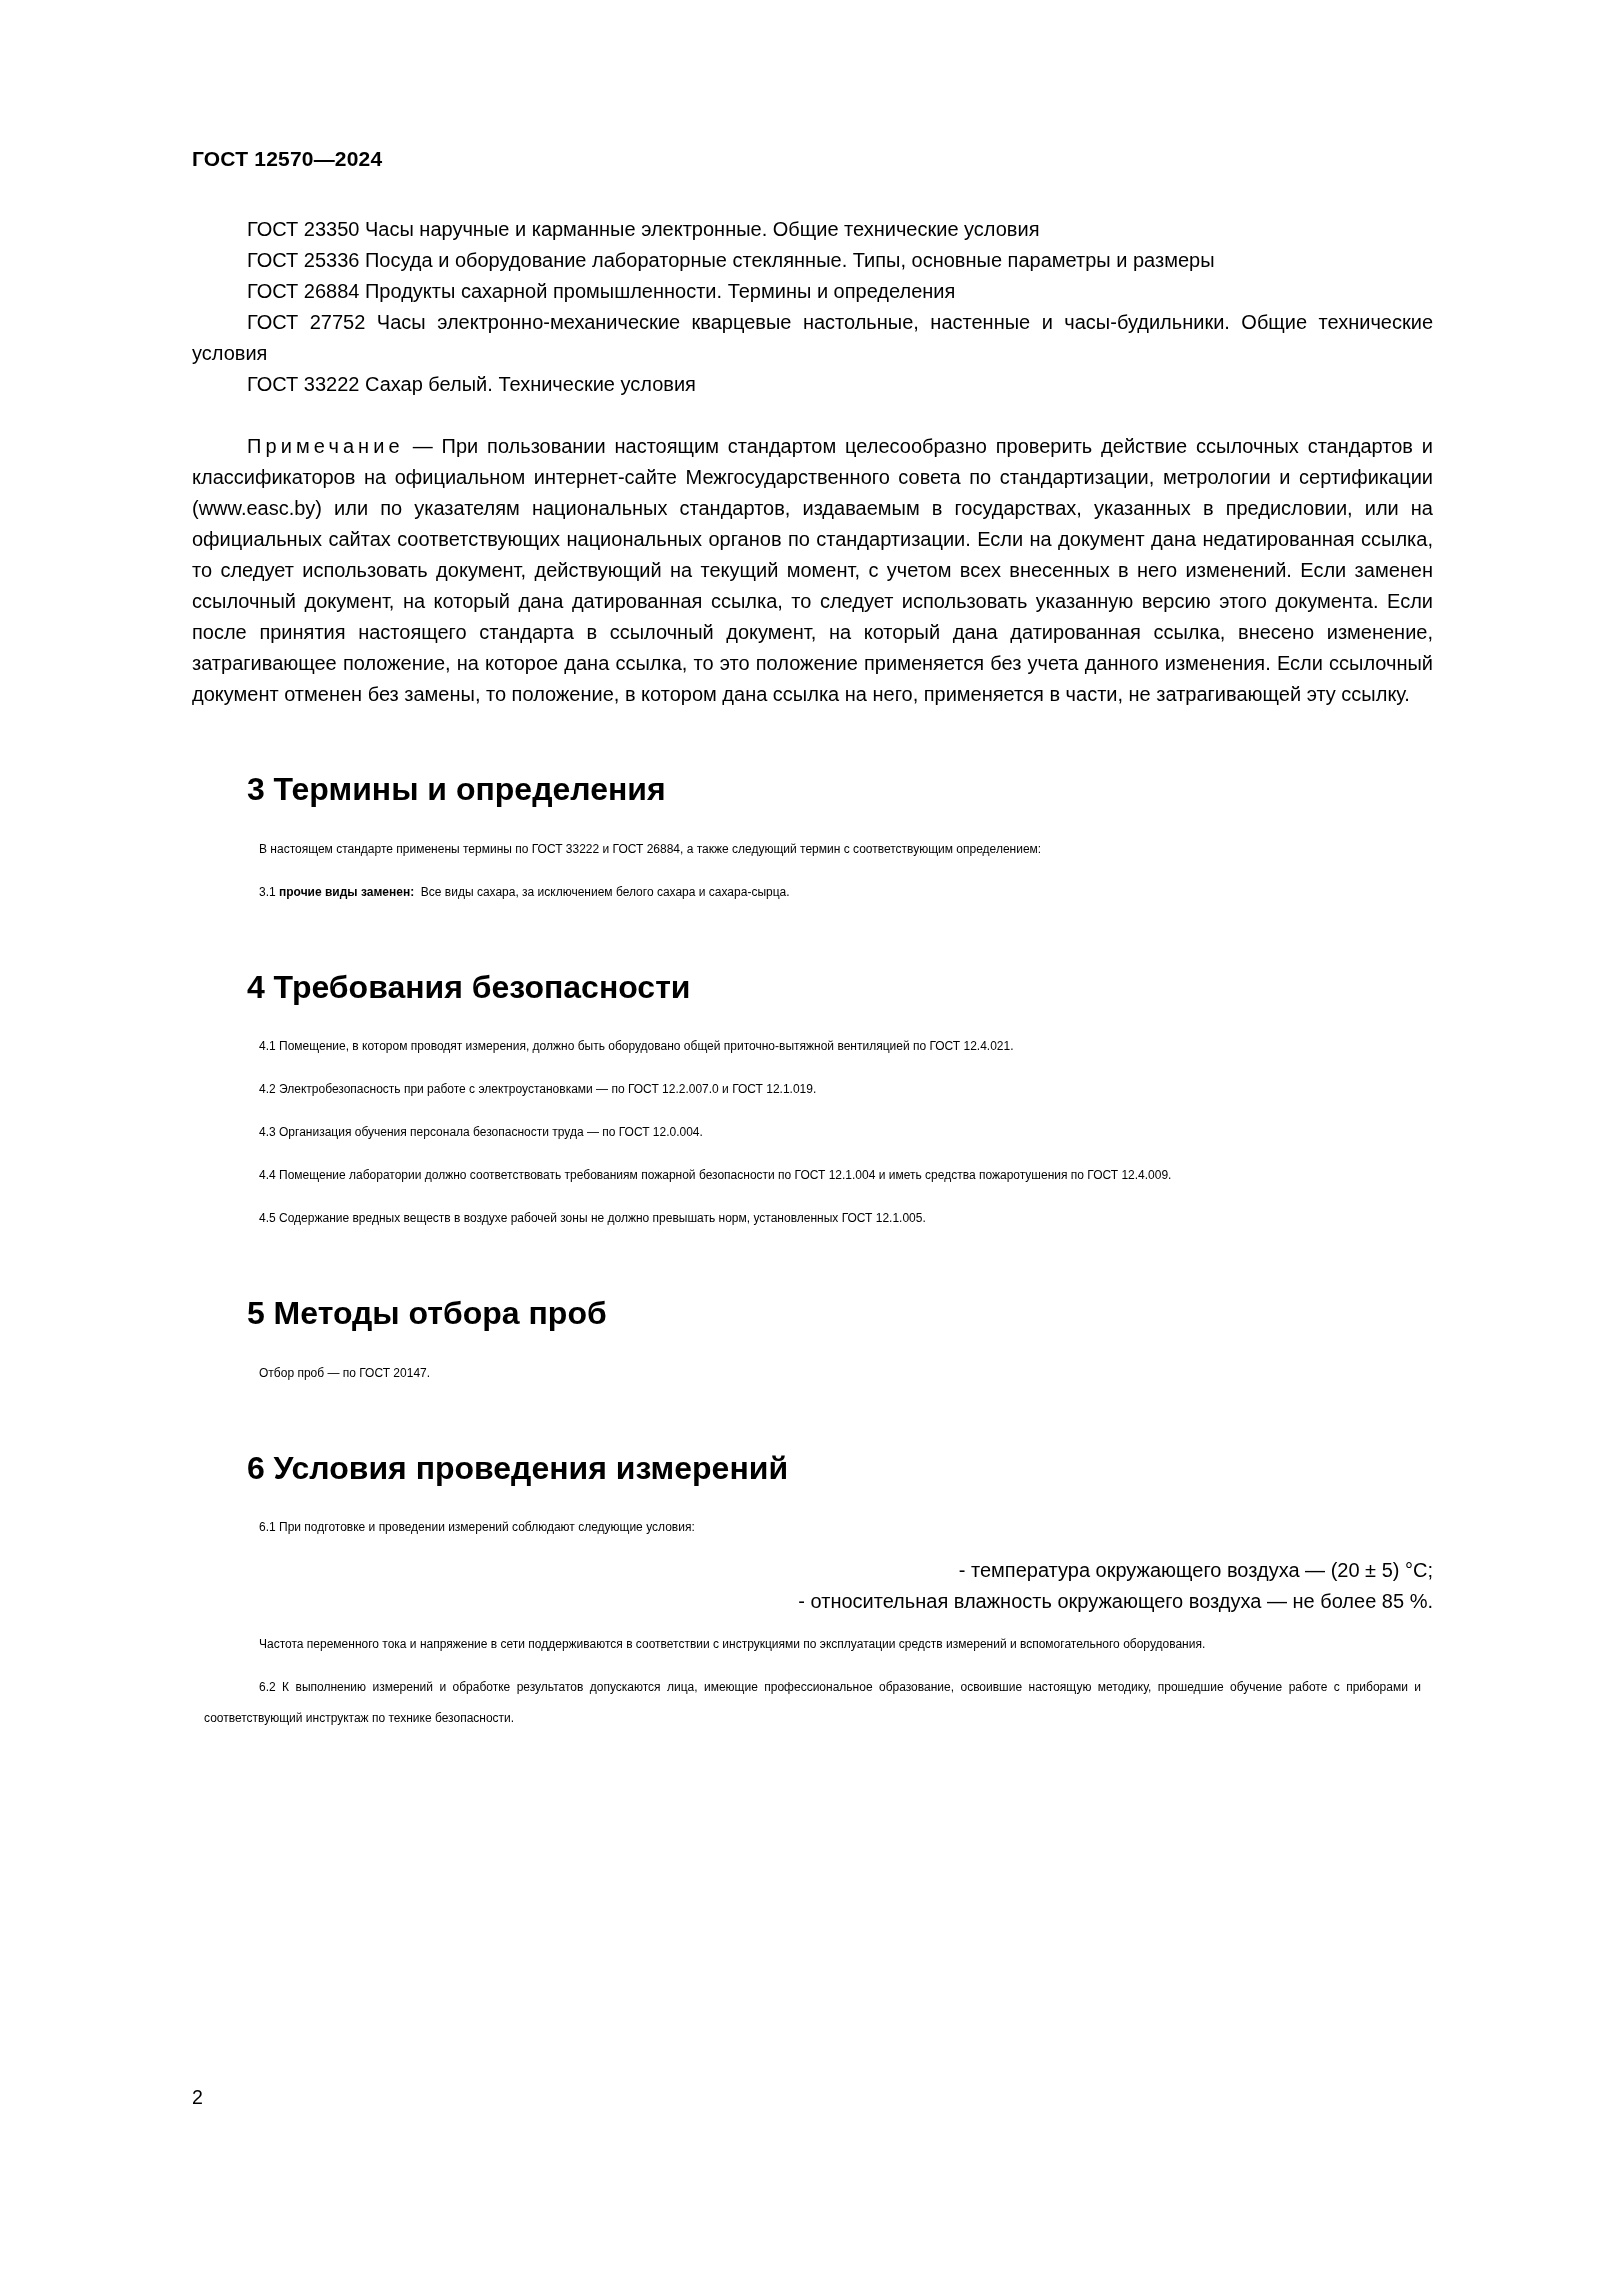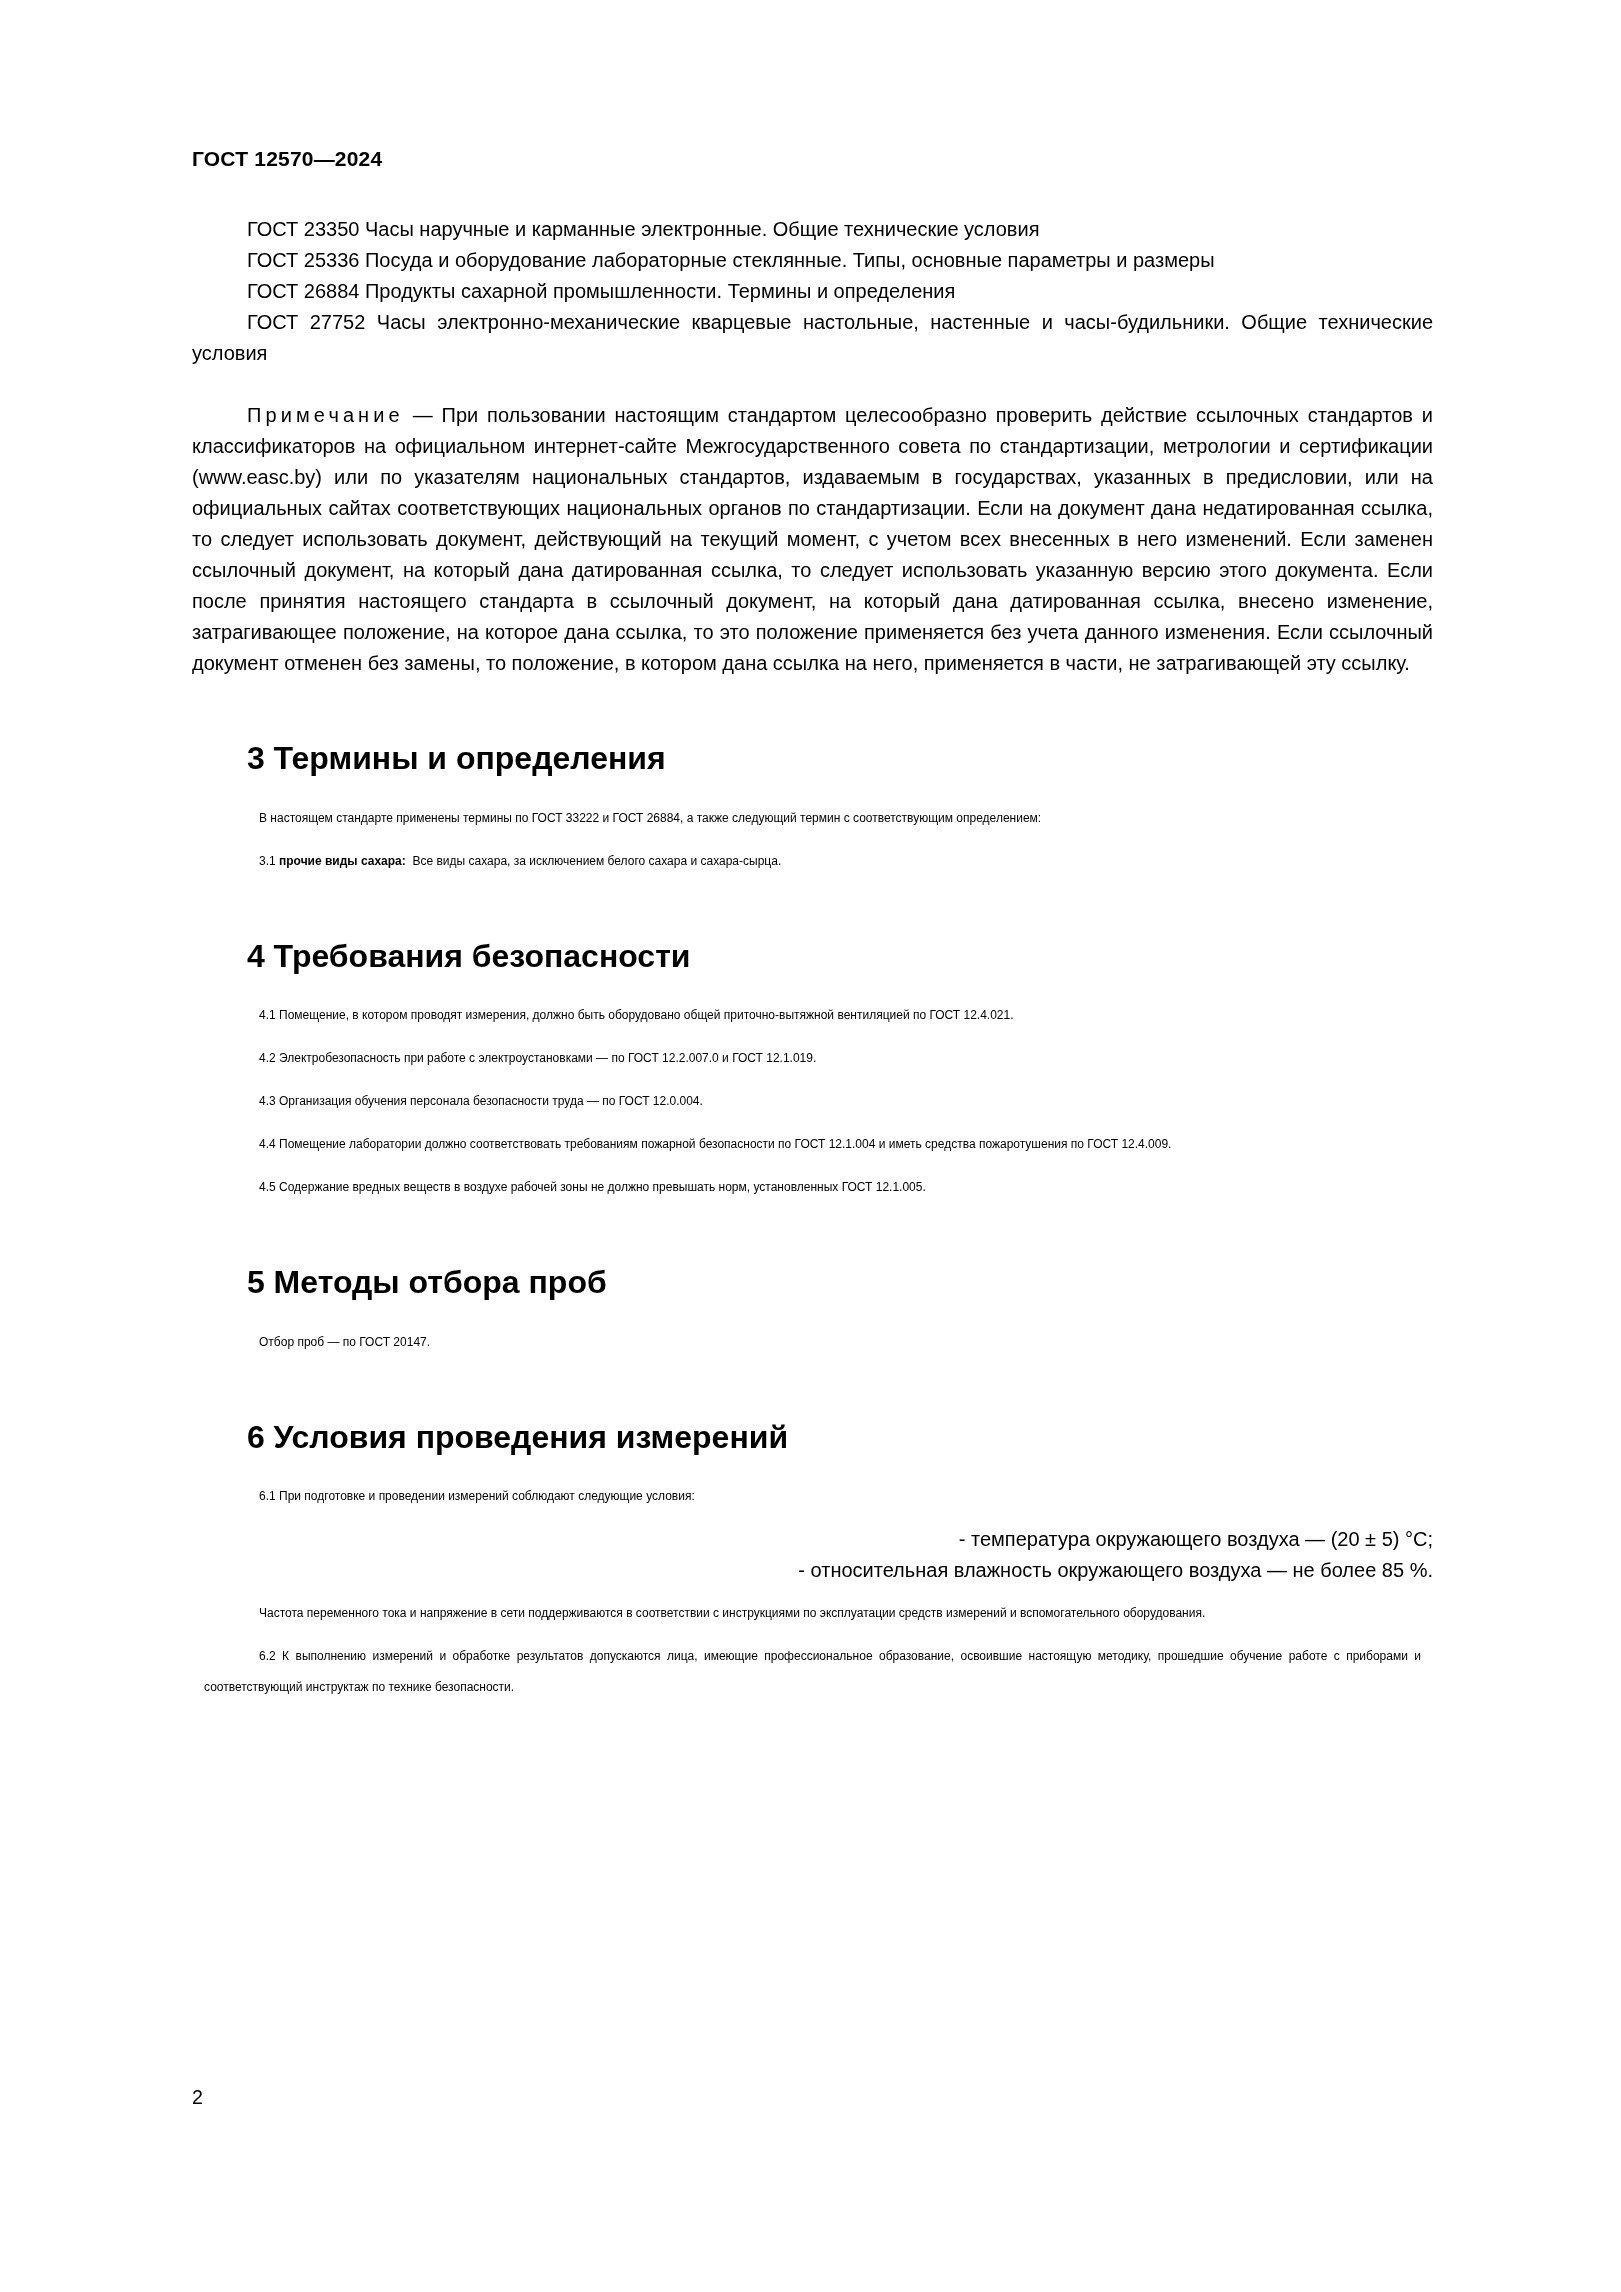--- a/index.html
+++ b/index.html
@@ -87,28 +87,29 @@
 <div class="page">
 
   <div class="content">
 
     <div class="running-head">ГОСТ 12570—2024</div>
 
     <div class="ref-line">ГОСТ 23350  Часы наручные и карманные электронные. Общие технические условия</div>
     <div class="ref-line">ГОСТ 25336  Посуда и оборудование лабораторные стеклянные. Типы, основные параметры и размеры</div>
     <div class="ref-line">ГОСТ 26884  Продукты сахарной промышленности. Термины и определения</div>
     <div class="ref-line">ГОСТ 27752  Часы электронно-механические кварцевые настольные, настенные и часы-будильники. Общие технические условия</div>
+    <div class="ref-line">ГОСТ 33222  Сахар белый. Технические условия</div>
 
     <div class="note-block"><span class="note-label">Примечание</span><span> — </span><span>При пользовании настоящим стандартом целесообразно проверить действие ссылочных стандартов и классификаторов на официальном интернет-сайте Межгосударственного совета по стандартизации, метрологии и сертификации (www.easc.by) или по указателям национальных стандартов, издаваемым в государствах, указанных в предисловии, или на официальных сайтах соответствующих национальных органов по стандартизации. Если на документ дана недатированная ссылка, то следует использовать документ, действующий на текущий момент, с учетом всех внесенных в него изменений. Если заменен ссылочный документ, на который дана датированная ссылка, то следует использовать указанную версию этого документа. Если после принятия настоящего стандарта в ссылочный документ, на который дана датированная ссылка, внесено изменение, затрагивающее положение, на которое дана ссылка, то это положение применяется без учета данного изменения. Если ссылочный документ отменен без замены, то положение, в котором дана ссылка на него, применяется в части, не затрагивающей эту ссылку.</span></div>
 
     <div class="section-heading"><span class="num">3</span><span>Термины и определения</span></div>
 
     <div class="para">В настоящем стандарте применены термины по ГОСТ 33222 и ГОСТ 26884, а также следующий термин с соответствующим определением:</div>
 
-    <div class="para"><span>3.1</span>&nbsp;<b>прочие виды сахара:</b>&nbsp; <span>Все виды сахара, за исключением белого сахара и сахара-сырца.</span></div>
+    <div class="para"><span>3.1</span>&nbsp;<b>прочие виды заменен:</b>&nbsp; <span>Все виды сахара, за исключением белого сахара и сахара-сырца.</span></div>
 
     <div class="section-heading"><span class="num">4</span><span>Требования безопасности</span></div>
 
     <div class="para">4.1  Помещение, в котором проводят измерения, должно быть оборудовано общей приточно-вытяжной вентиляцией по ГОСТ 12.4.021.</div>
     <div class="para">4.2  Электробезопасность при работе с электроустановками — по ГОСТ 12.2.007.0 и ГОСТ 12.1.019.</div>
     <div class="para">4.3  Организация обучения персонала безопасности труда — по ГОСТ 12.0.004.</div>
     <div class="para">4.4  Помещение лаборатории должно соответствовать требованиям пожарной безопасности по ГОСТ 12.1.004 и иметь средства пожаротушения по ГОСТ 12.4.009.</div>
     <div class="para">4.5  Содержание вредных веществ в воздухе рабочей зоны не должно превышать норм, установленных ГОСТ 12.1.005.</div>
 
     <div class="section-heading"><span class="num">5</span><span>Методы отбора проб</span></div>

